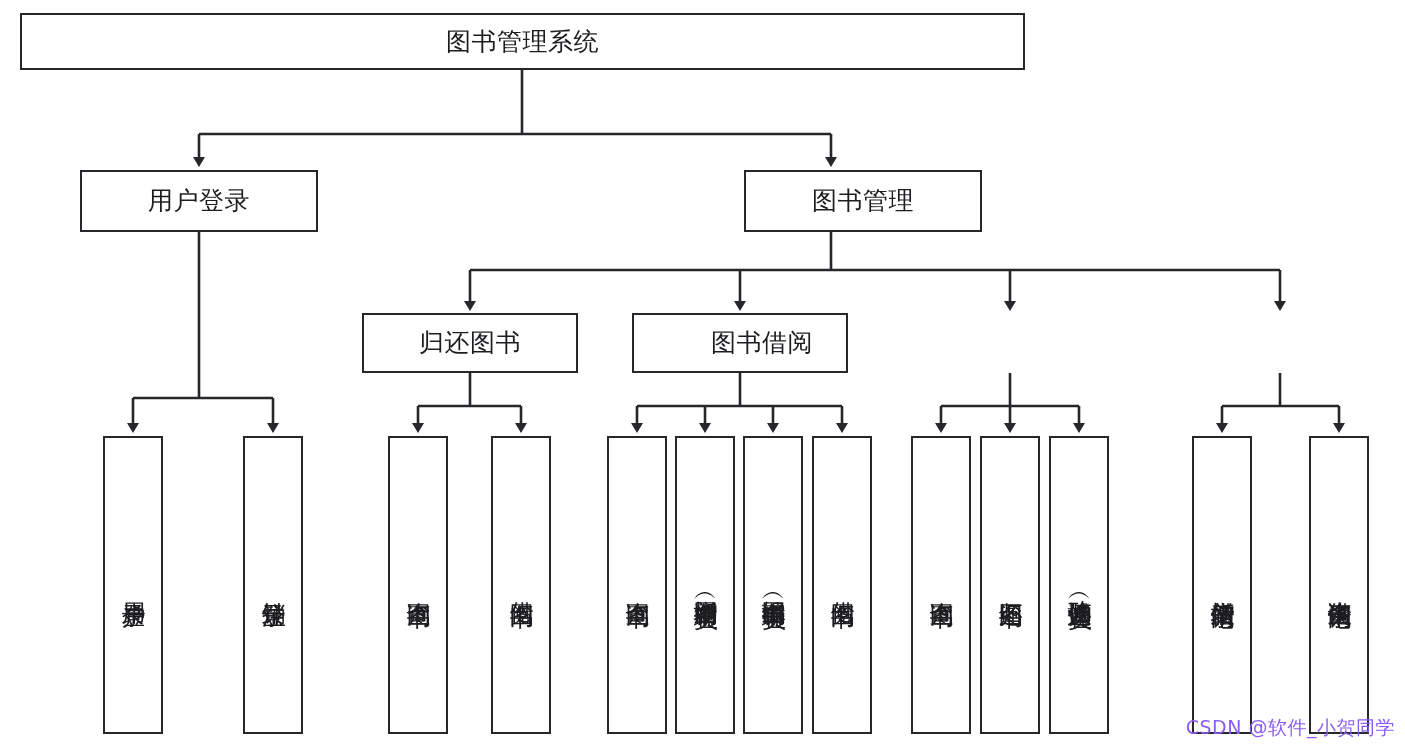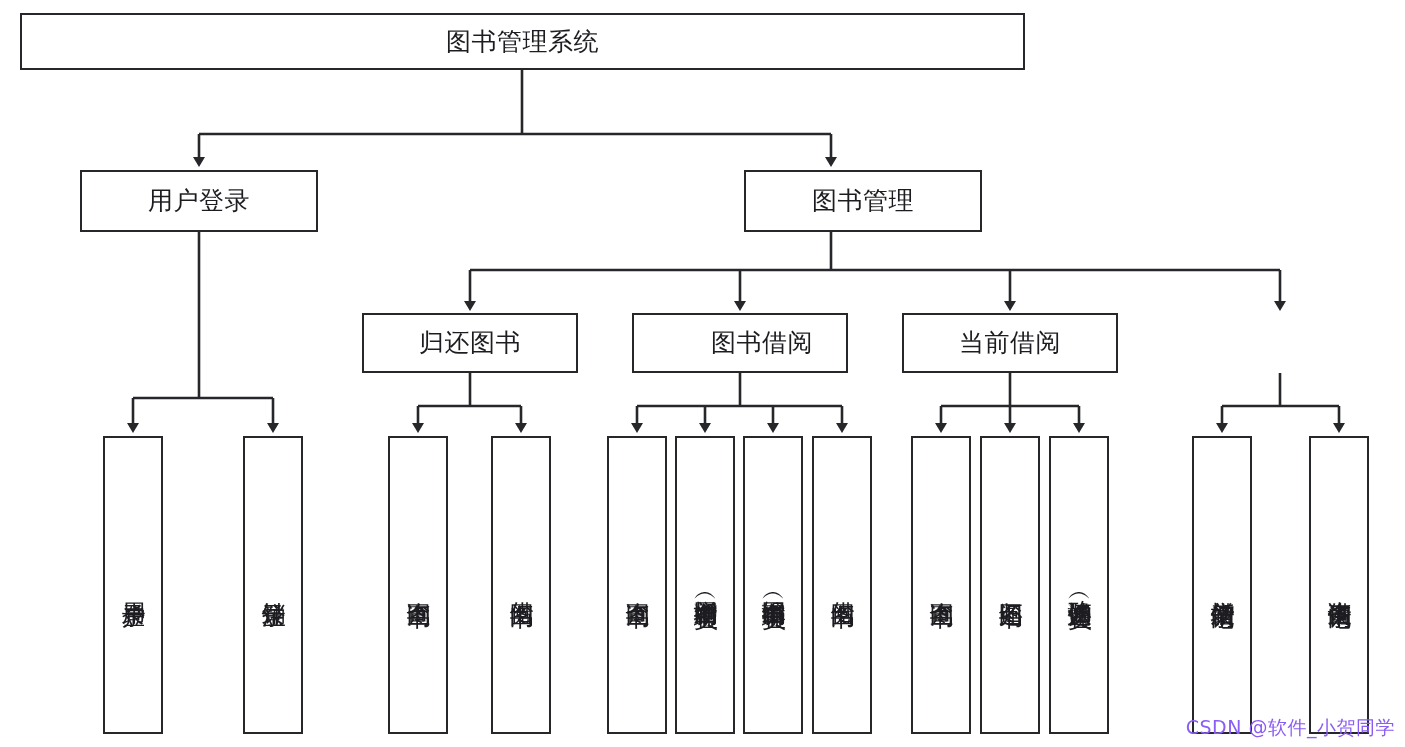--- a/index.html
+++ b/index.html
@@ -138,23 +138,20 @@
   <div class="node horizontal" style="left:744px; top:170px; width:238px; height:62px;">
     <span class="label">图书管理</span>
   </div>
 
   <div class="node horizontal" style="left:362px; top:313px; width:216px; height:60px;">
     <span class="label">归还图书</span>
   </div>
   <div class="node horizontal" style="left:632px; top:313px; width:216px; height:60px;padding-left:44px;">
     <span class="label">图书借阅</span>
   </div>
-  <div class="node horizontal" style="left:902px; top:313px; width:216px; height:60px;">
-    <span class="label">当前借阅</span>
-  </div>
 
   <div class="node leaf" style="left:103px; top:436px; width:60px; height:298px;">
     <span class="label">用户登录</span>
   </div>
   <div class="node leaf" style="left:243px; top:436px; width:60px; height:298px;">
     <span class="label">注销登录</span>
   </div>
 
   <div class="node leaf" style="left:388px; top:436px; width:60px; height:298px;">
     <span class="label">查询图书</span>

